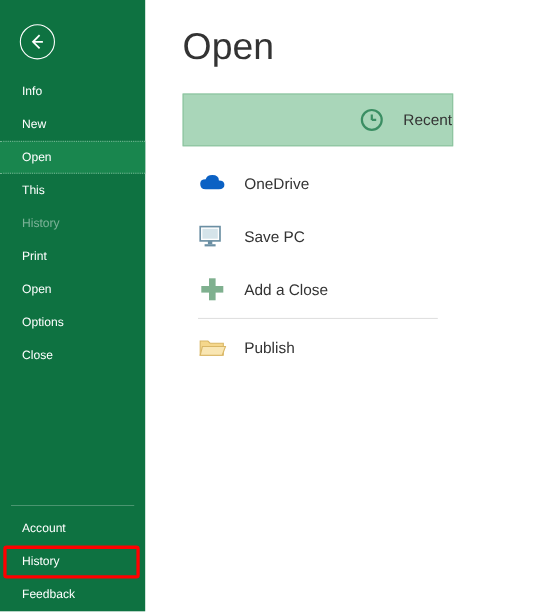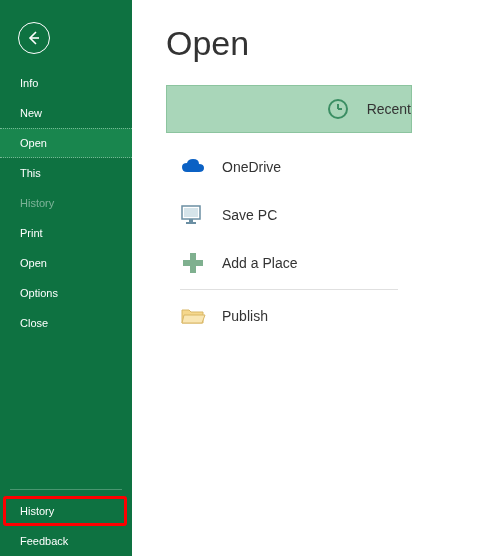--- a/index.html
+++ b/index.html
@@ -40,20 +40,21 @@
       <div class="menu-item selected"><span>Open</span></div>
       <div class="menu-item"><span>This</span></div>
       <div class="menu-item disabled"><span>History</span></div>
       <div class="menu-item"><span>Print</span></div>
       <div class="menu-item"><span>Open</span></div>
       <div class="menu-item"><span>Options</span></div>
       <div class="menu-item"><span>Close</span></div>
     </div>
     <div class="spacer"></div>
     <div class="sep"></div>
+    <div class="menu-item"><span>Account</span></div>
     <div class="menu-item highlight"><span>History</span></div>
     <div class="menu-item"><span>Feedback</span></div>
   </div>
 
   <div class="main">
     <div class="title">Open</div>
     <div class="panel">
       <div class="loc-item active">
         <span class="icon">
           <svg width="24" height="24" viewBox="0 0 24 24">
@@ -84,21 +85,21 @@
         </span>
         <span class="label">Save PC</span>
       </div>
       <div class="loc-item">
         <span class="icon">
           <svg width="22" height="22" viewBox="0 0 22 22">
               <rect x="8" y="1" width="6" height="20" fill="#7fb08f"></rect>
               <rect x="1" y="8" width="20" height="6" fill="#7fb08f"></rect>
             </svg>
         </span>
-        <span class="label">Add a Place</span>
+        <span class="label">Add a Close</span>
       </div>
       <div class="div"></div>
       <div class="loc-item">
         <span class="icon">
           <svg width="26" height="20" viewBox="0 0 26 20">
               <path d="M2 4 L9 4 L11 6 L23 6 L23 17 L2 17 Z" fill="#f5d78c" stroke="#d9b766"></path>
               <path d="M4 9 L25 9 L22 17 L2 17 Z" fill="#f9e6b3" stroke="#d9b766"></path>
             </svg>
         </span>
         <span class="label">Publish</span>

